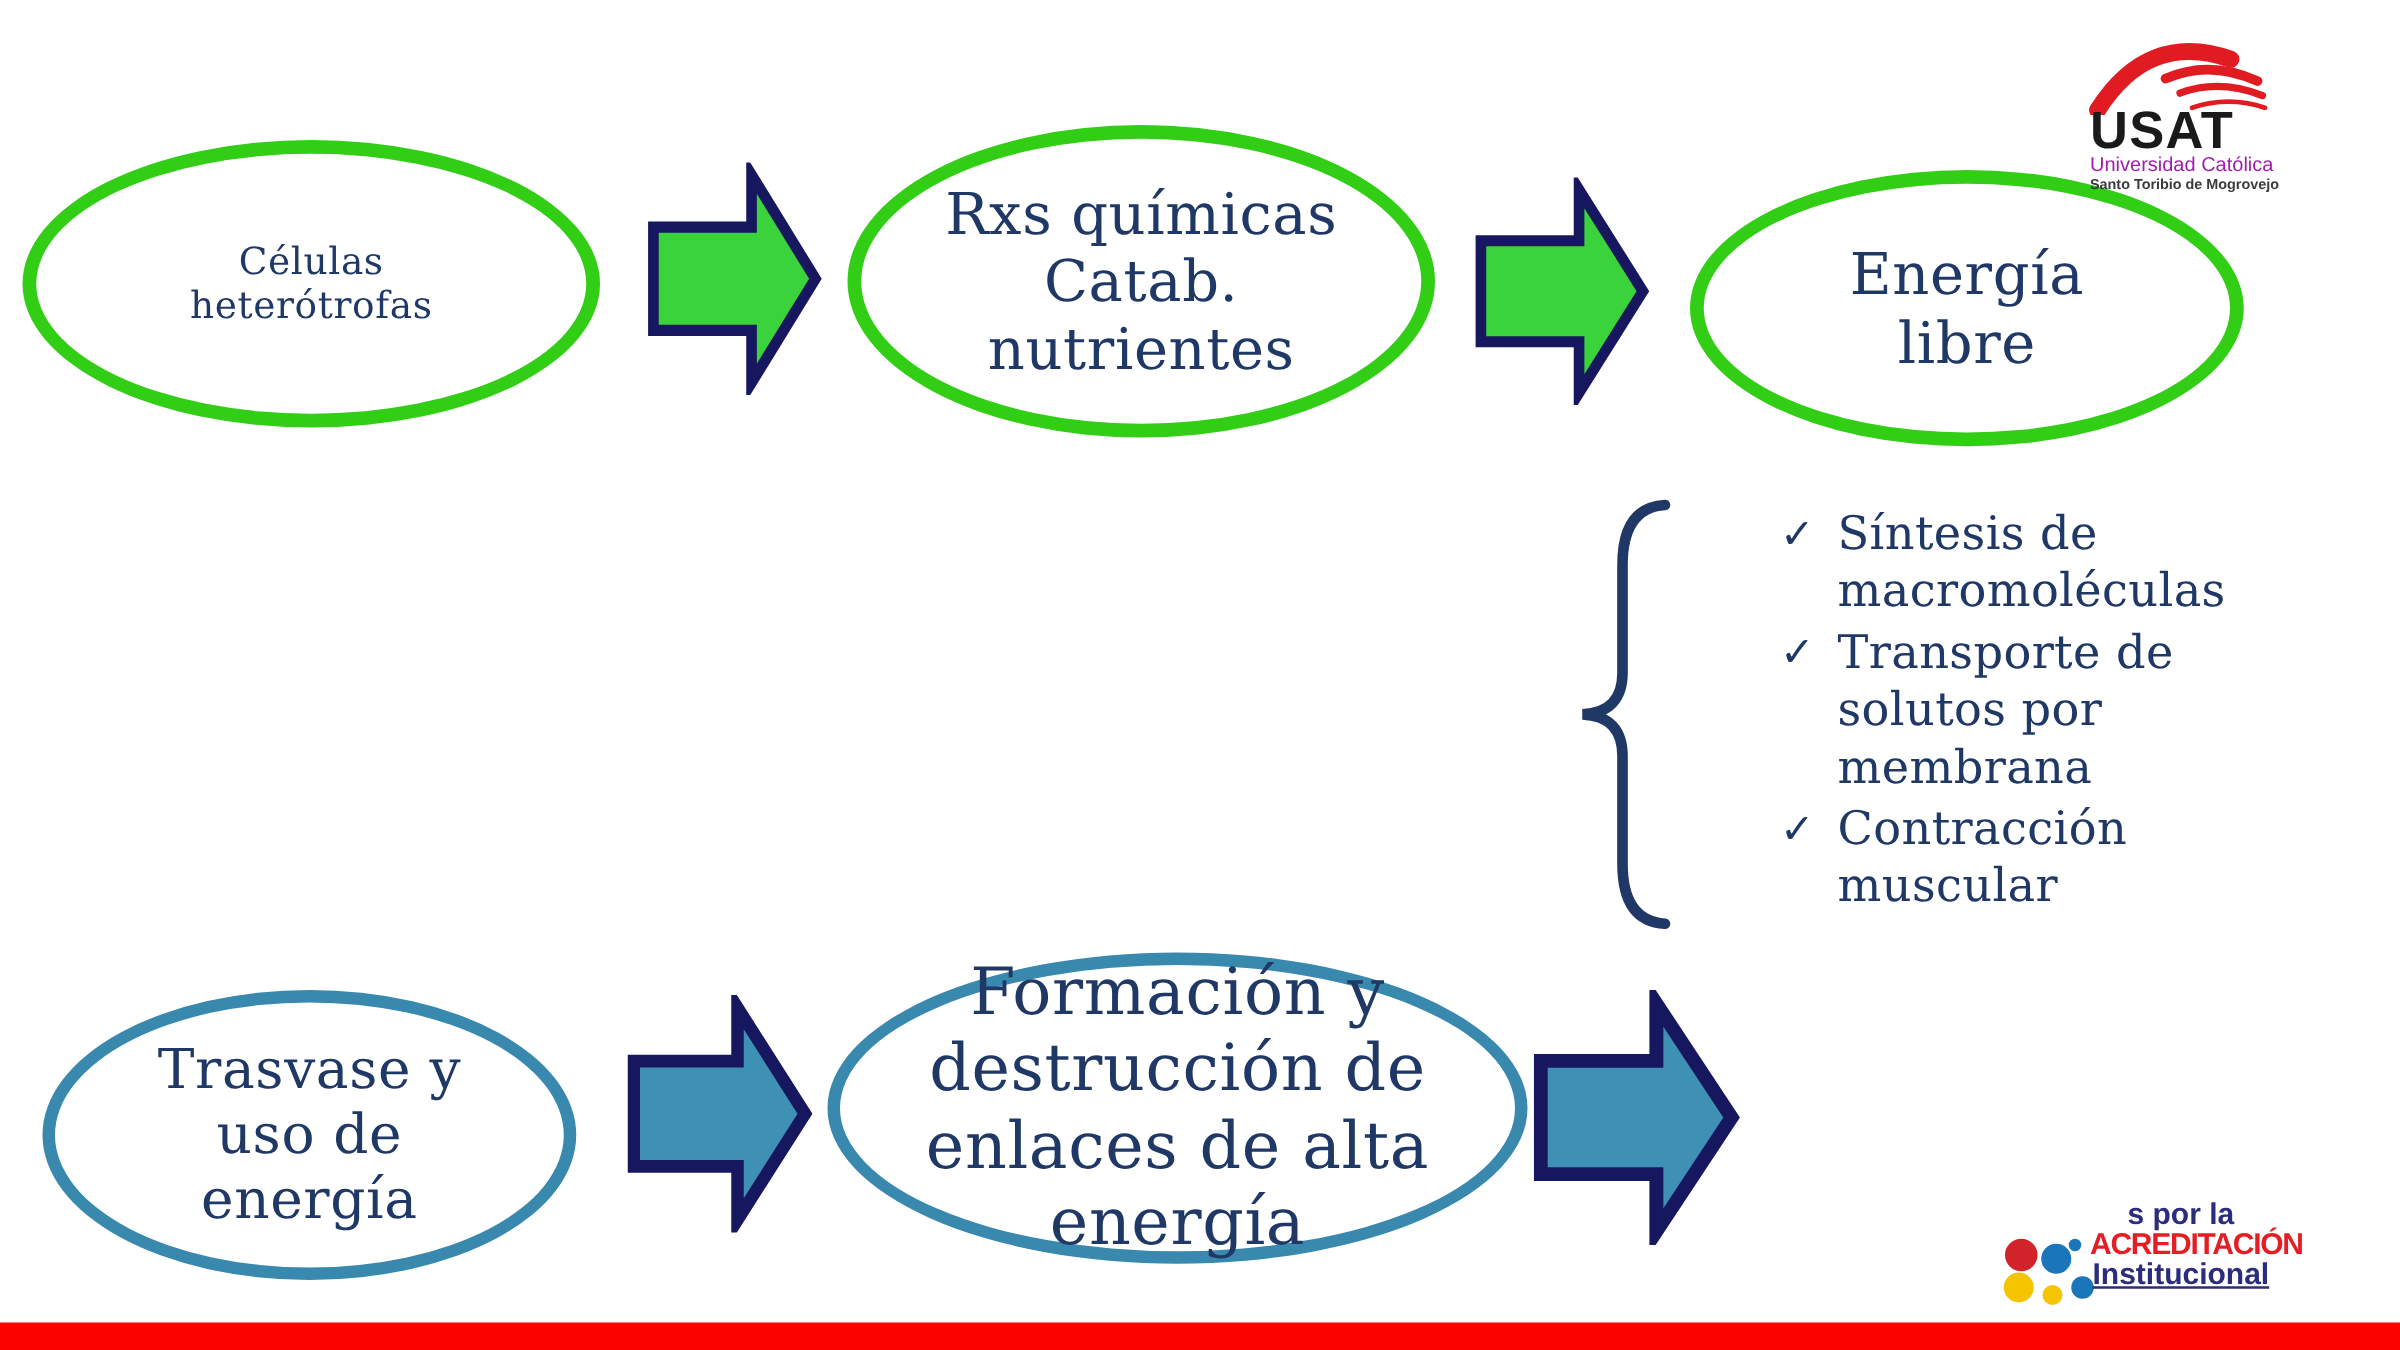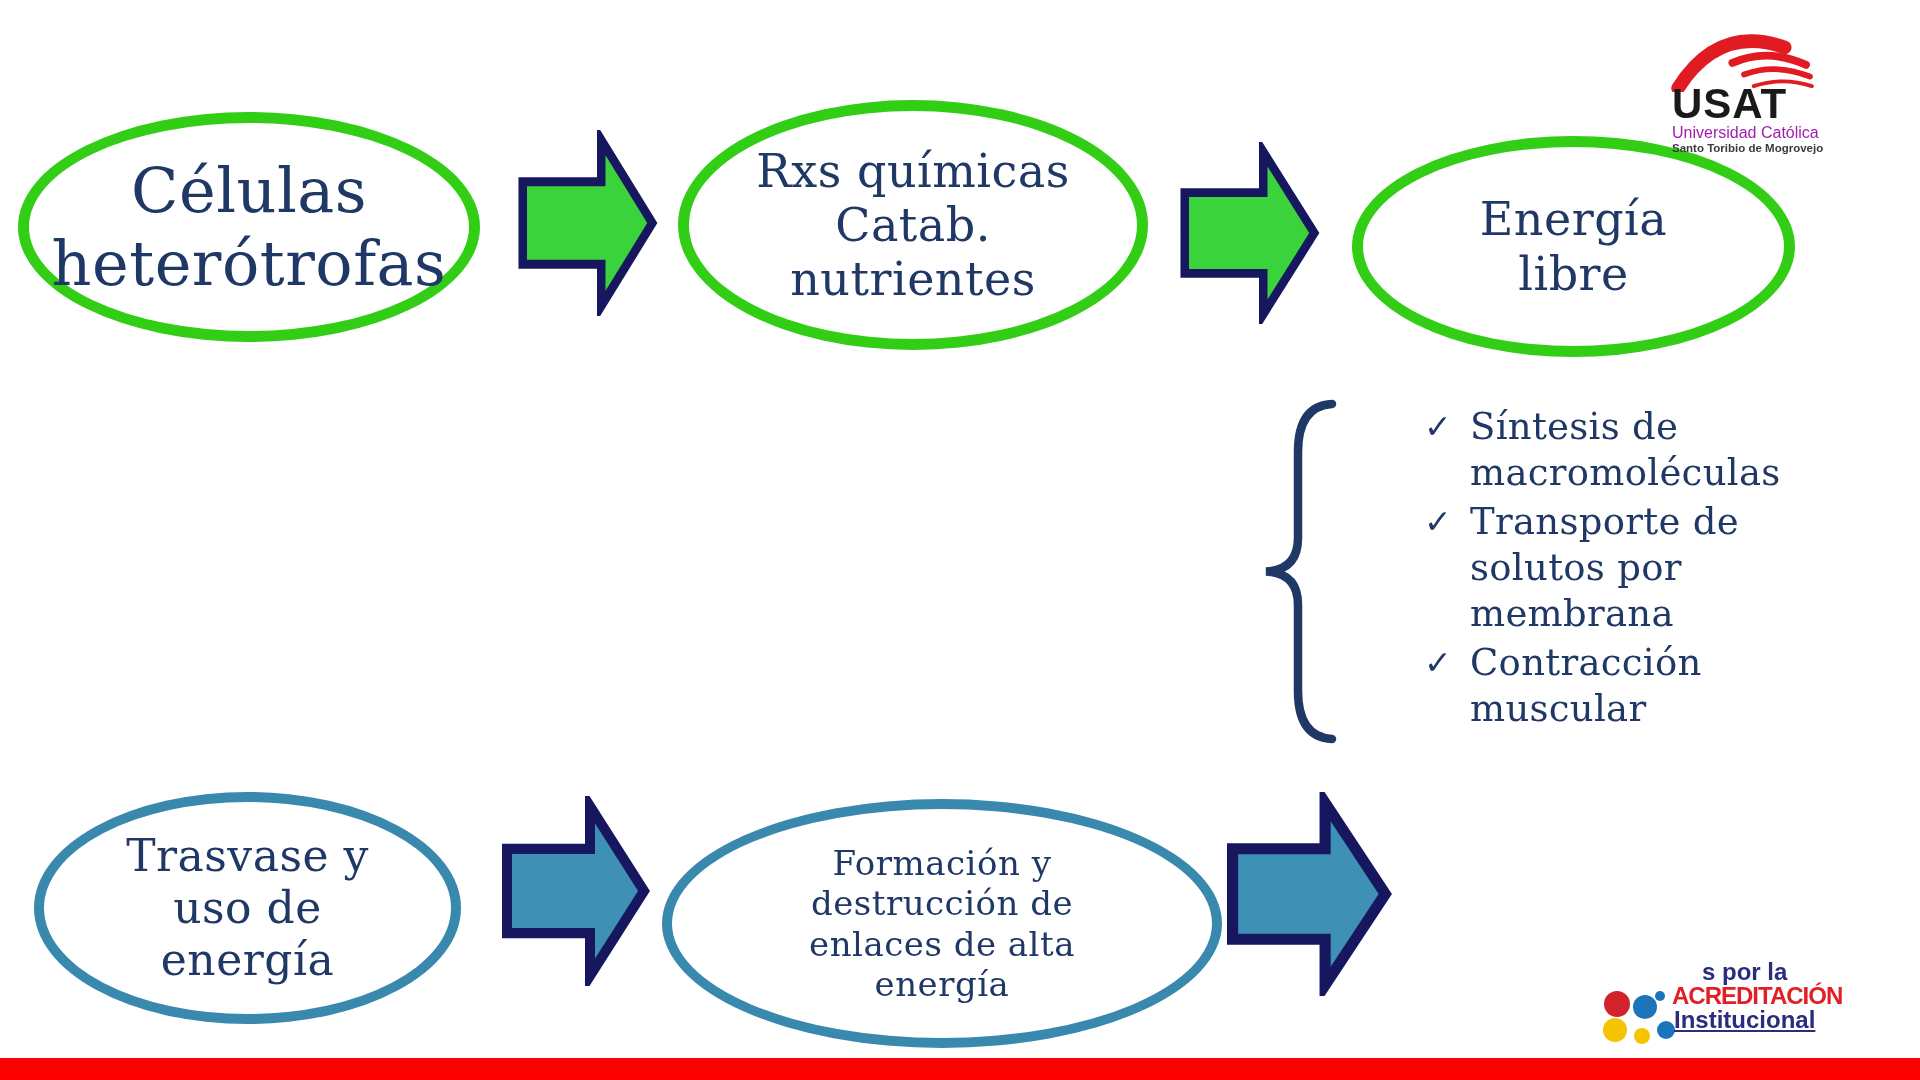--- a/index.html
+++ b/index.html
@@ -9,25 +9,25 @@
   }
   
   .ellipse{
     position:absolute;border-radius:50%;background:#fff;box-sizing:border-box;
     display:flex;align-items:center;justify-content:center;text-align:center;
     color:#1f3865;
   }
   .ellipse .label{white-space:pre-line;display:block;line-height:1.18;letter-spacing:.5px;}
   .ellipse.green{border:11px solid #31ce15;}
   .ellipse.teal{border:10px solid #3889ad;}
-  .e1{left:18px;top:112px;width:462px;height:230px;font-size:62px;}
+  .e1{left:18px;top:112px;width:462px;height:230px;font-size:30px;}
   .e2{left:678px;top:100px;width:470px;height:250px;font-size:46px;}
   .e3{left:1352px;top:136px;width:443px;height:221px;font-size:46px;}
   .e4{left:34px;top:792px;width:427px;height:232px;font-size:44px;}
-  .e5{left:662px;top:799px;width:560px;height:249px;font-size:34px;}
+  .e5{left:662px;top:762px;width:560px;height:249px;font-size:52px;}
   .e6{left:1392px;top:777px;width:421px;height:223px;font-size:52px;z-index:2;}
   
   .arrow{position:absolute;}
   .arrow polygon{stroke:#16175f;stroke-width:9;stroke-miterlimit:14;}
   .a1{left:518px;top:130px;width:140px;height:186px;}
   .a2{left:1180px;top:142px;width:140px;height:182px;}
   .a3{left:502px;top:796px;width:148px;height:190px;}
   .a4{left:1227px;top:792px;width:165px;height:204px;}
   .a3 polygon,.a4 polygon{stroke-width:10;}
   

